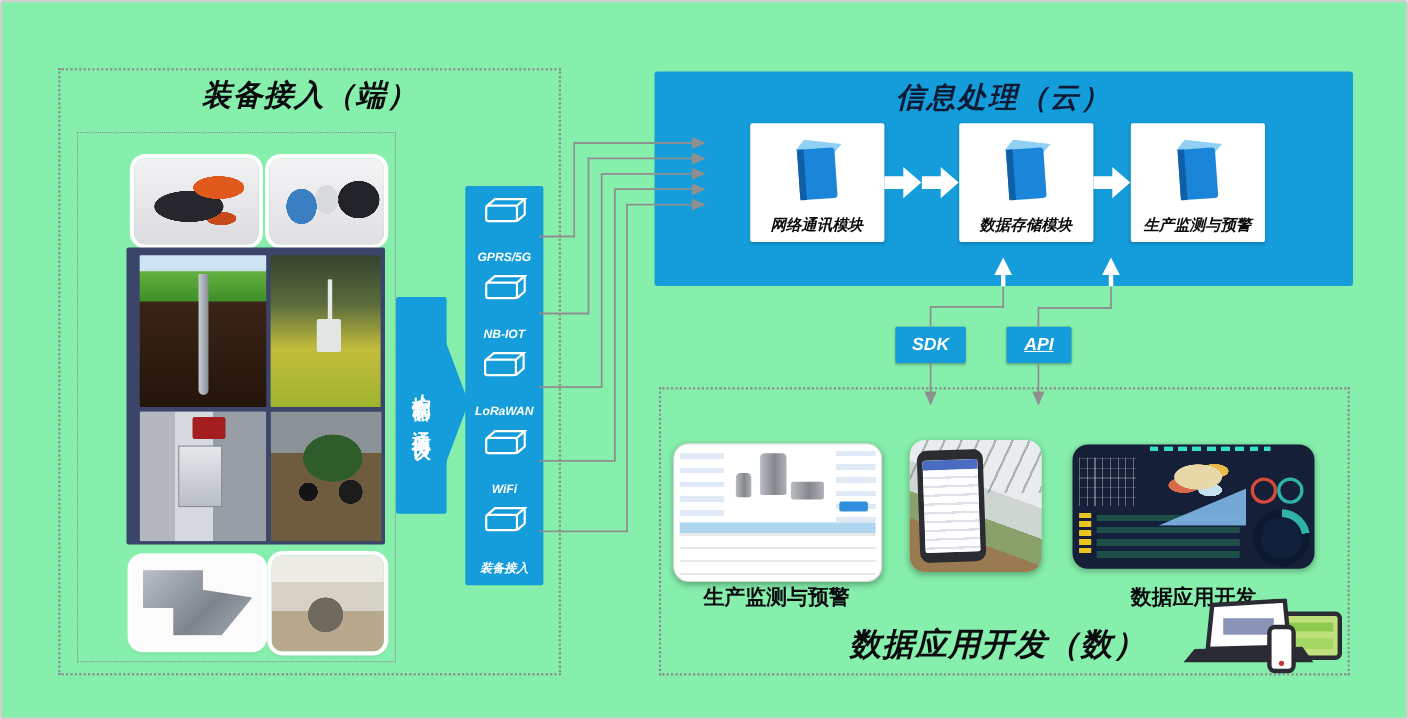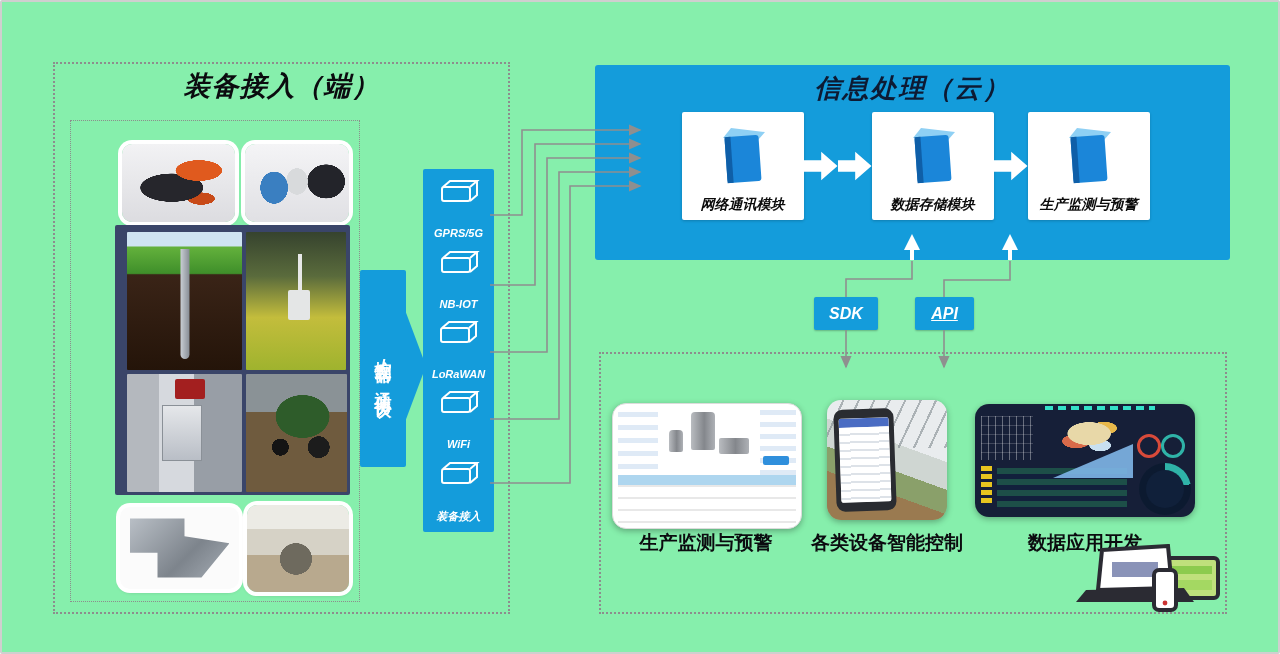--- a/index.html
+++ b/index.html
@@ -288,22 +288,22 @@
     <div class="ybars"></div>
     <div class="grows"></div>
     <div class="map"></div>
     <div class="tri"></div>
     <div class="g1"></div>
     <div class="g2"></div>
     <div class="gbig"></div>
   </div>
 
   <div class="app-label" style="left:609px;top:528px;width:190px;">生产监测与预警</div>
-  <div class="app-label" style="left:805px;top:528px;width:160px;">各类设备智能控制</div>
   <div class="app-label" style="left:1008px;top:528px;width:150px;">数据应用开发</div>
+  <div class="sec-title" id="apps-title">数据应用开发（数）</div>
 
   <div style="position:absolute;left:1072px;top:542px;">
     <svg width="150" height="70" viewBox="0 0 150 70">
       <rect x="90" y="14" width="54" height="40" rx="4" fill="#bfe07c" stroke="#2b2b33" stroke-width="4"></rect>
       <rect x="96" y="22" width="42" height="8" fill="#8ccb4e"></rect>
       <rect x="96" y="36" width="42" height="10" fill="#a4d862"></rect>
       <polygon points="28,6 94,2 98,44 24,46" fill="#ffffff" stroke="#2b2b33" stroke-width="4"></polygon>
       <rect x="38" y="18" width="46" height="15" fill="#8a93b8"></rect>
       <polygon points="12,46 110,44 120,58 2,58" fill="#2b2b33"></polygon>
       <rect x="80" y="26" width="22" height="40" rx="5" fill="#ffffff" stroke="#2b2b33" stroke-width="4"></rect>

